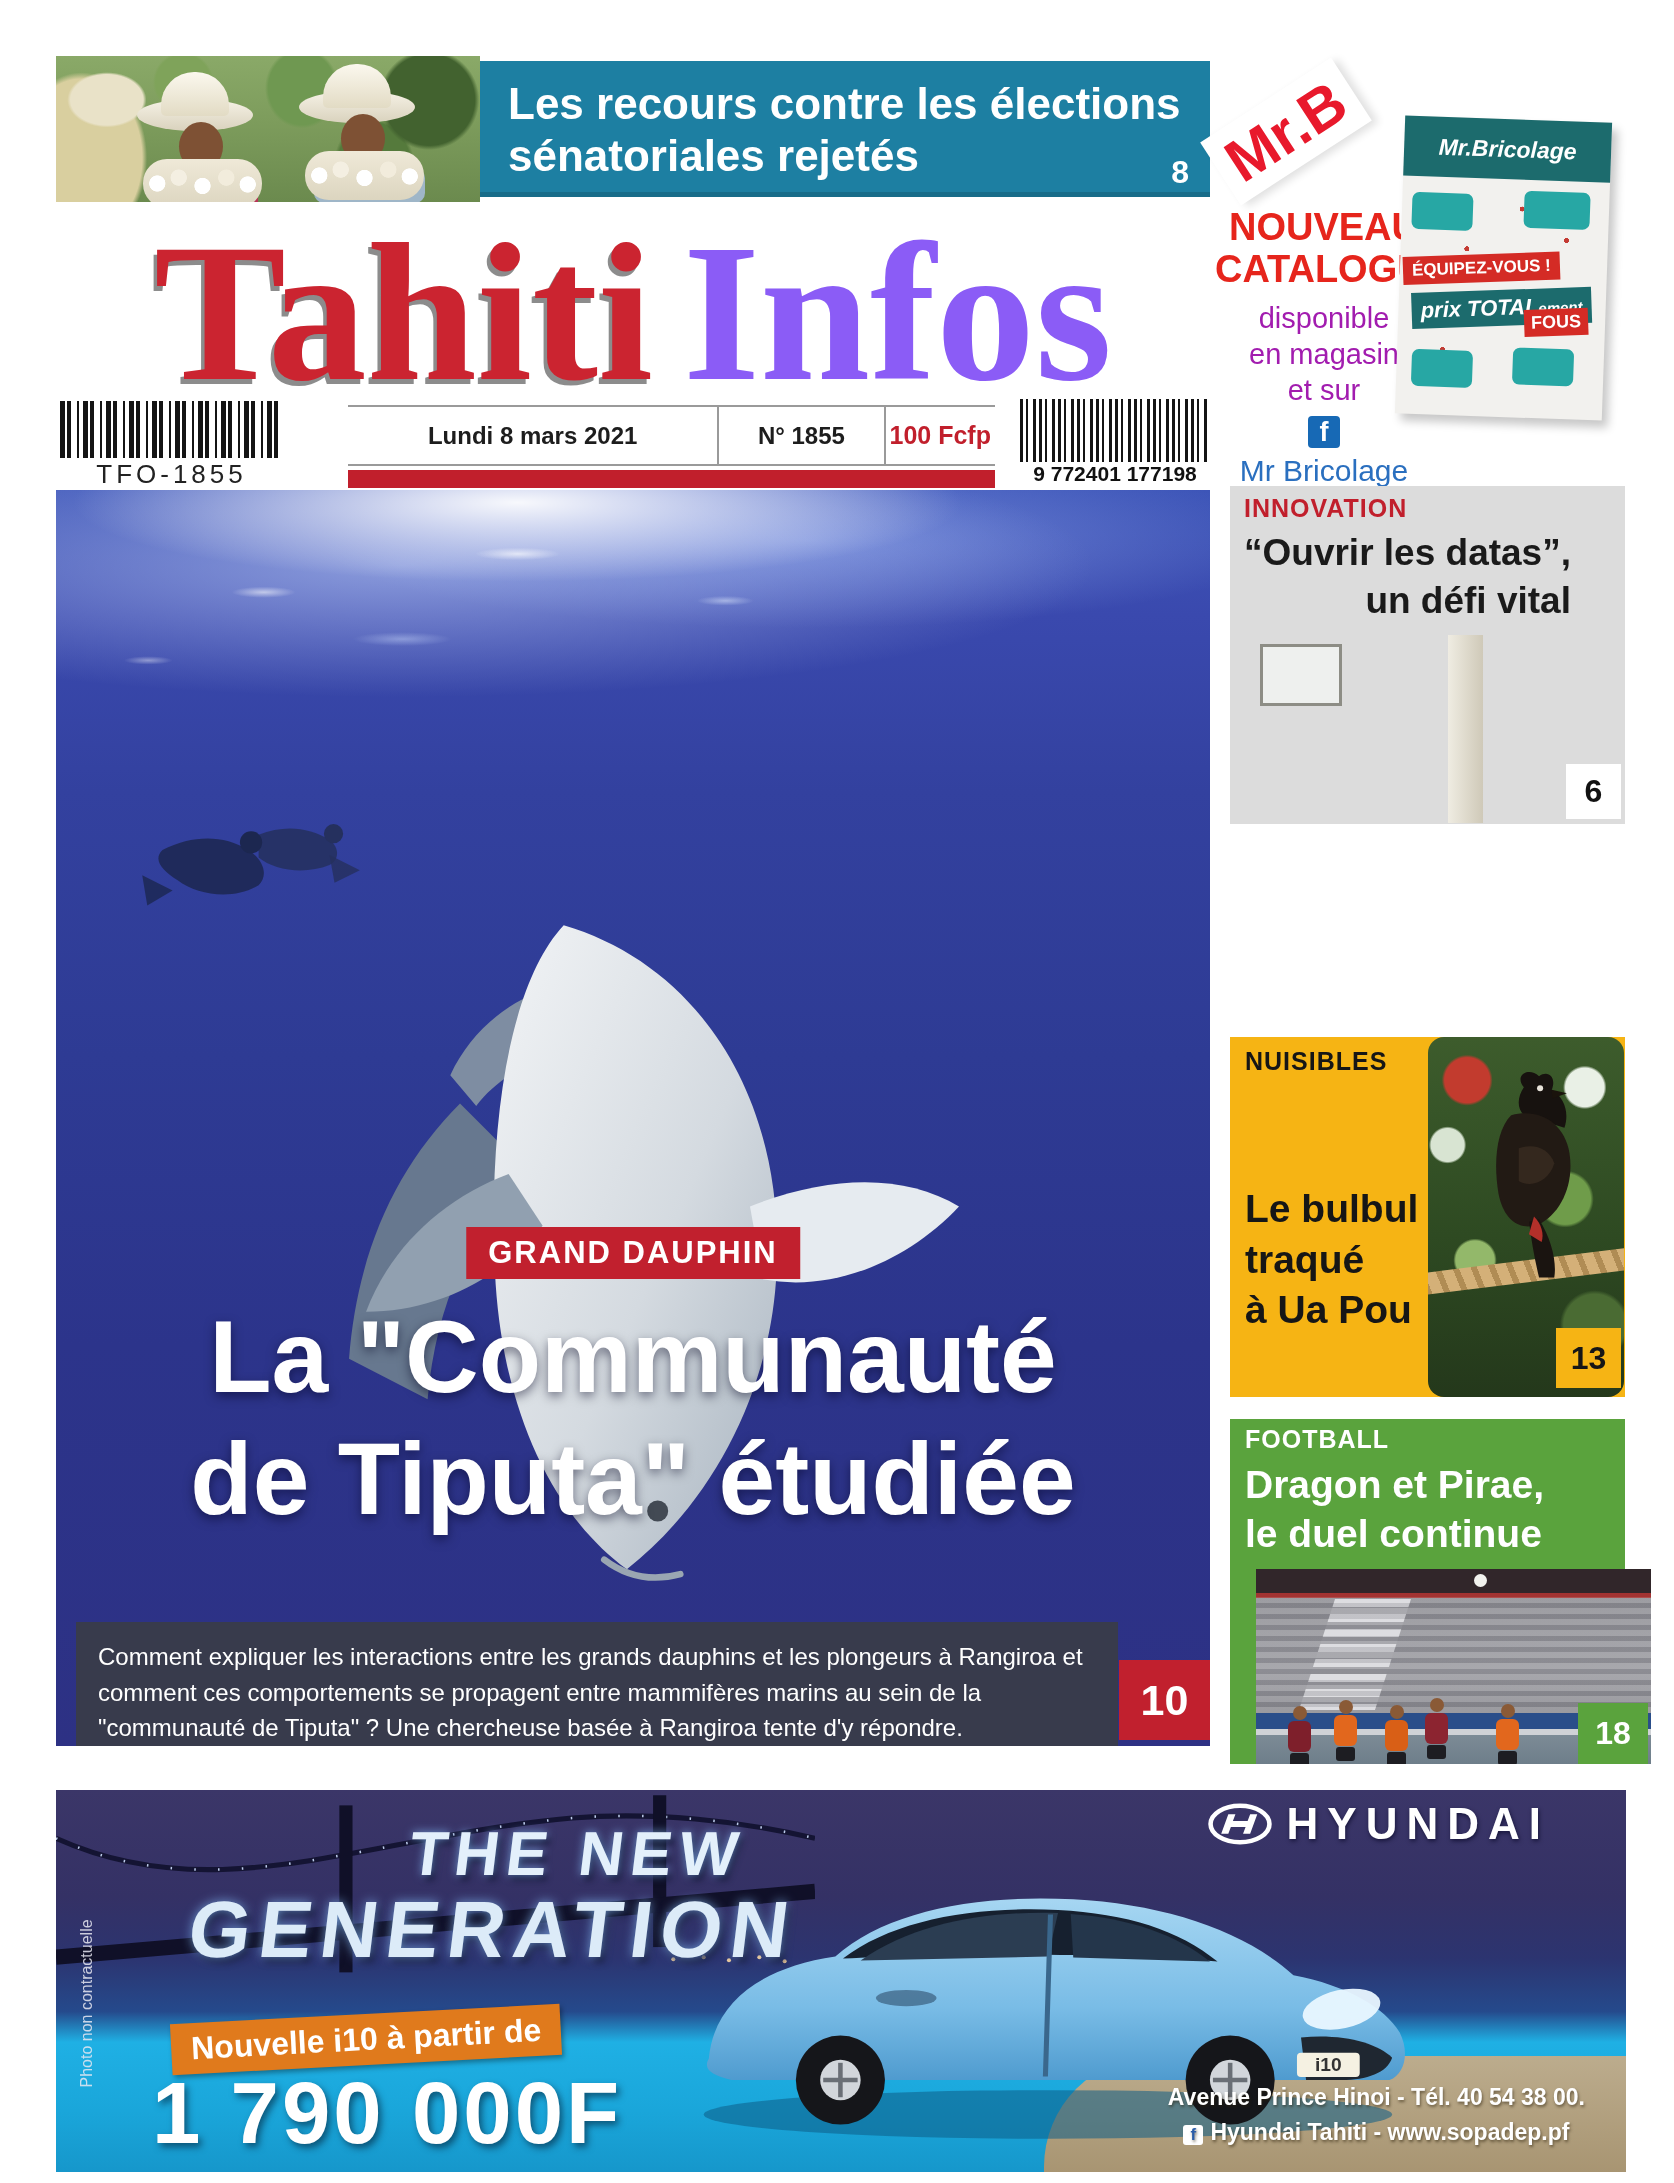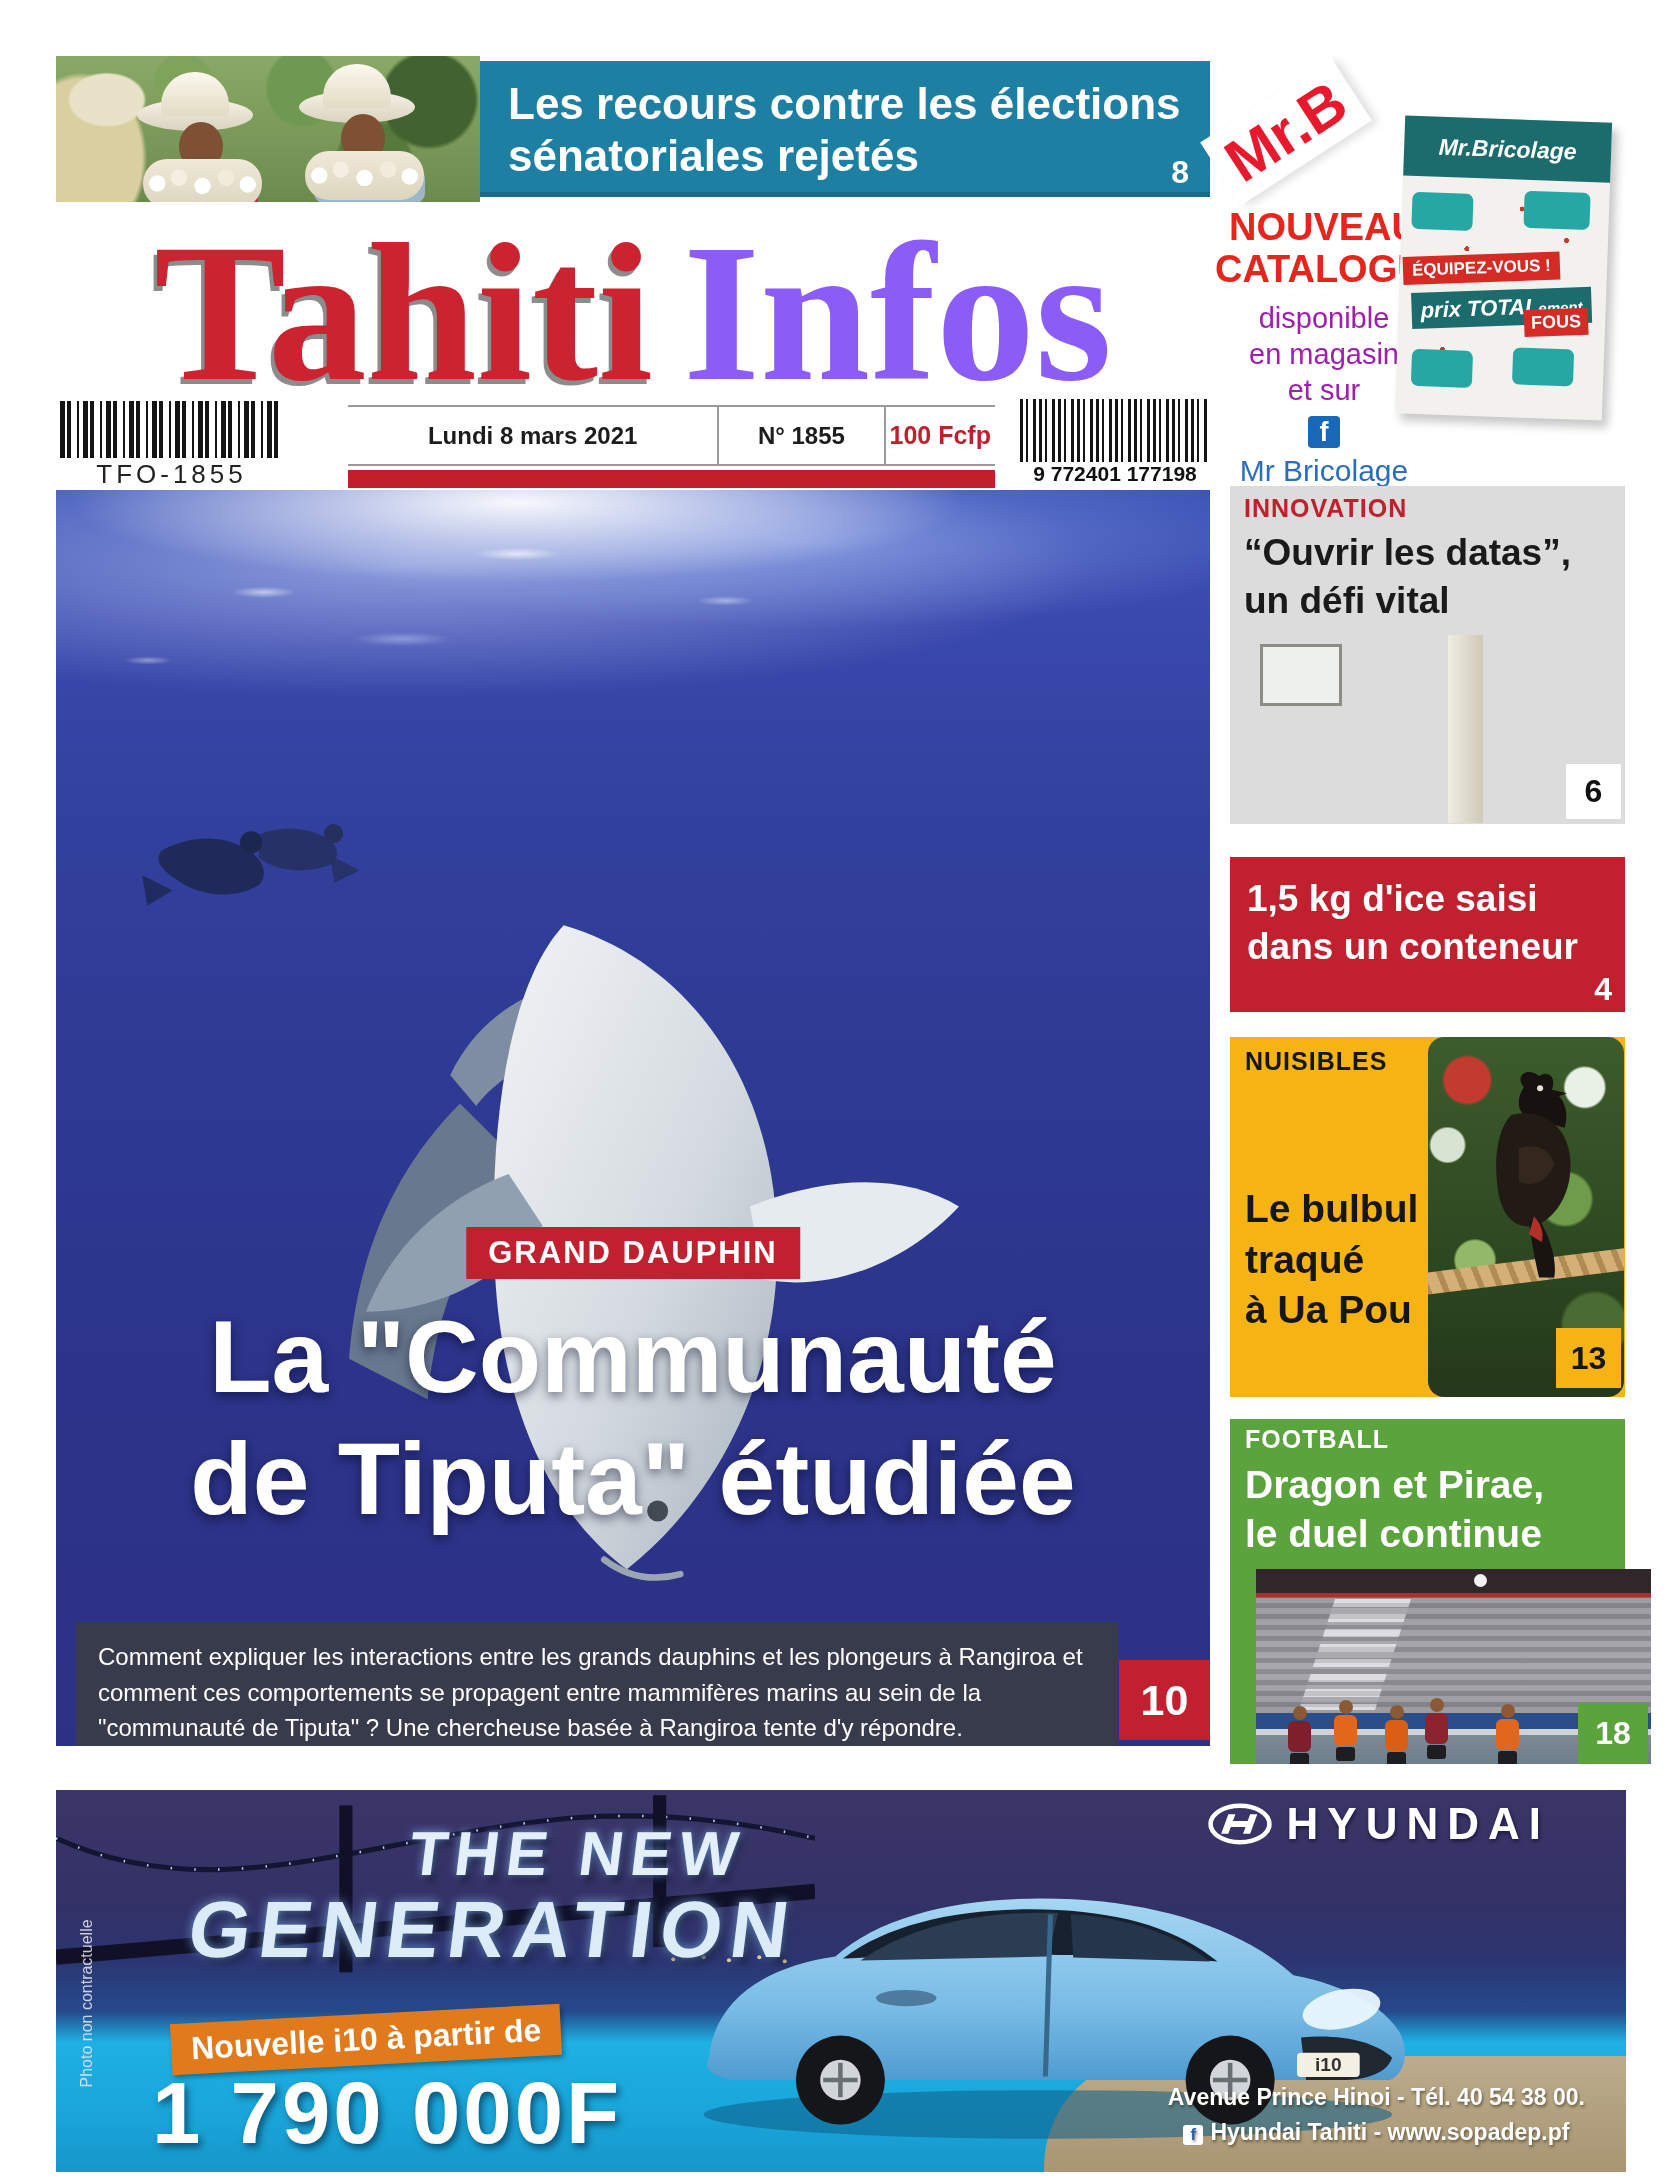--- a/index.html
+++ b/index.html
@@ -112,21 +112,21 @@
   .main-headline{position:absolute;left:0;top:806px;width:100%;text-align:center;color:#ffffff;
     font-size:102px;font-weight:800;line-height:1.2;text-shadow:0 4px 11px rgba(0,0,30,.5);}
   .summary{position:absolute;left:20px;top:1132px;width:998px;background:rgba(58,60,68,.88);
     color:#fff;font-size:24px;line-height:1.48;padding:17px 22px;}
   .pg10{position:absolute;right:0;bottom:6px;width:91px;height:80px;background:#c1202e;color:#fff;
     font-size:43px;font-weight:bold;display:flex;align-items:center;justify-content:center;}
 
   
   .blk-innov{left:1230px;top:478px;width:395px;height:338px;background:#dcdcdc;margin-top:8px;}
   .kick-red{position:absolute;left:14px;top:8px;color:#c11f2c;font-size:25px;font-weight:bold;letter-spacing:1px;}
-  .innov-head{position:absolute;left:14px;top:43px;color:#1a1a1a;font-size:37px;font-weight:bold;line-height:1.3;}
+  .innov-head{position:absolute;left:14px;top:43px;color:#1a1a1a;font-size:37px;font-weight:bold;line-height:1.3;text-align:right;}
   .innov-photo{position:absolute;left:0;top:149px;width:395px;height:188px;overflow:hidden;
     background:
       radial-gradient(61px 46px at 85% 55%,#c8cade 0 55%,transparent 60%),
       radial-gradient(46px 35px at 64% 60%,#3d4a66 0 55%,transparent 62%),
       radial-gradient(41px 30px at 40% 58%,#57617c 0 55%,transparent 62%),
       radial-gradient(35px 28px at 16% 56%,#46506b 0 55%,transparent 62%),
       radial-gradient(111px 30px at 50% 78%,#e7e2d4 0 60%,transparent 66%),
       linear-gradient(180deg,#7c6240 0%,#a5895c 12%,#d6c9a8 30%,#c9b astray 0,#bda océ 0) ,
       linear-gradient(180deg,#7c6240 0%,#a5895c 12%,#d8cbaa 32%,#b49a6d 60%,#8c6b46 100%);}
   .innov-pillar{position:absolute;left:218px;top:0;width:35px;height:188px;background:linear-gradient(90deg,#efece2,#cfc9b8);}
@@ -311,27 +311,20 @@
       <span>“Ouvrir les datas”,</span><br>
       <span>un défi vital</span>
     </div>
     <div class="innov-photo">
       <div class="innov-screen"></div>
       <div class="innov-pillar"></div>
       <div class="pgbox pg6">6</div>
     </div>
   </div>
 
-  <div class="abs blk-ice">
-    <div class="ice-txt">
-      <span>1,5 kg d'ice saisi</span><br>
-      <span>dans un conteneur</span>
-    </div>
-    <div class="pgbox pg4">4</div>
-  </div>
 
   <div class="abs blk-nuis">
     <div class="kick-blk">NUISIBLES</div>
     <div class="nuis-head">
       <span>Le bulbul</span><br>
       <span>traqué</span><br>
       <span>à Ua Pou</span>
     </div>
     <div class="nuis-photo">
       <div class="rope"></div>

